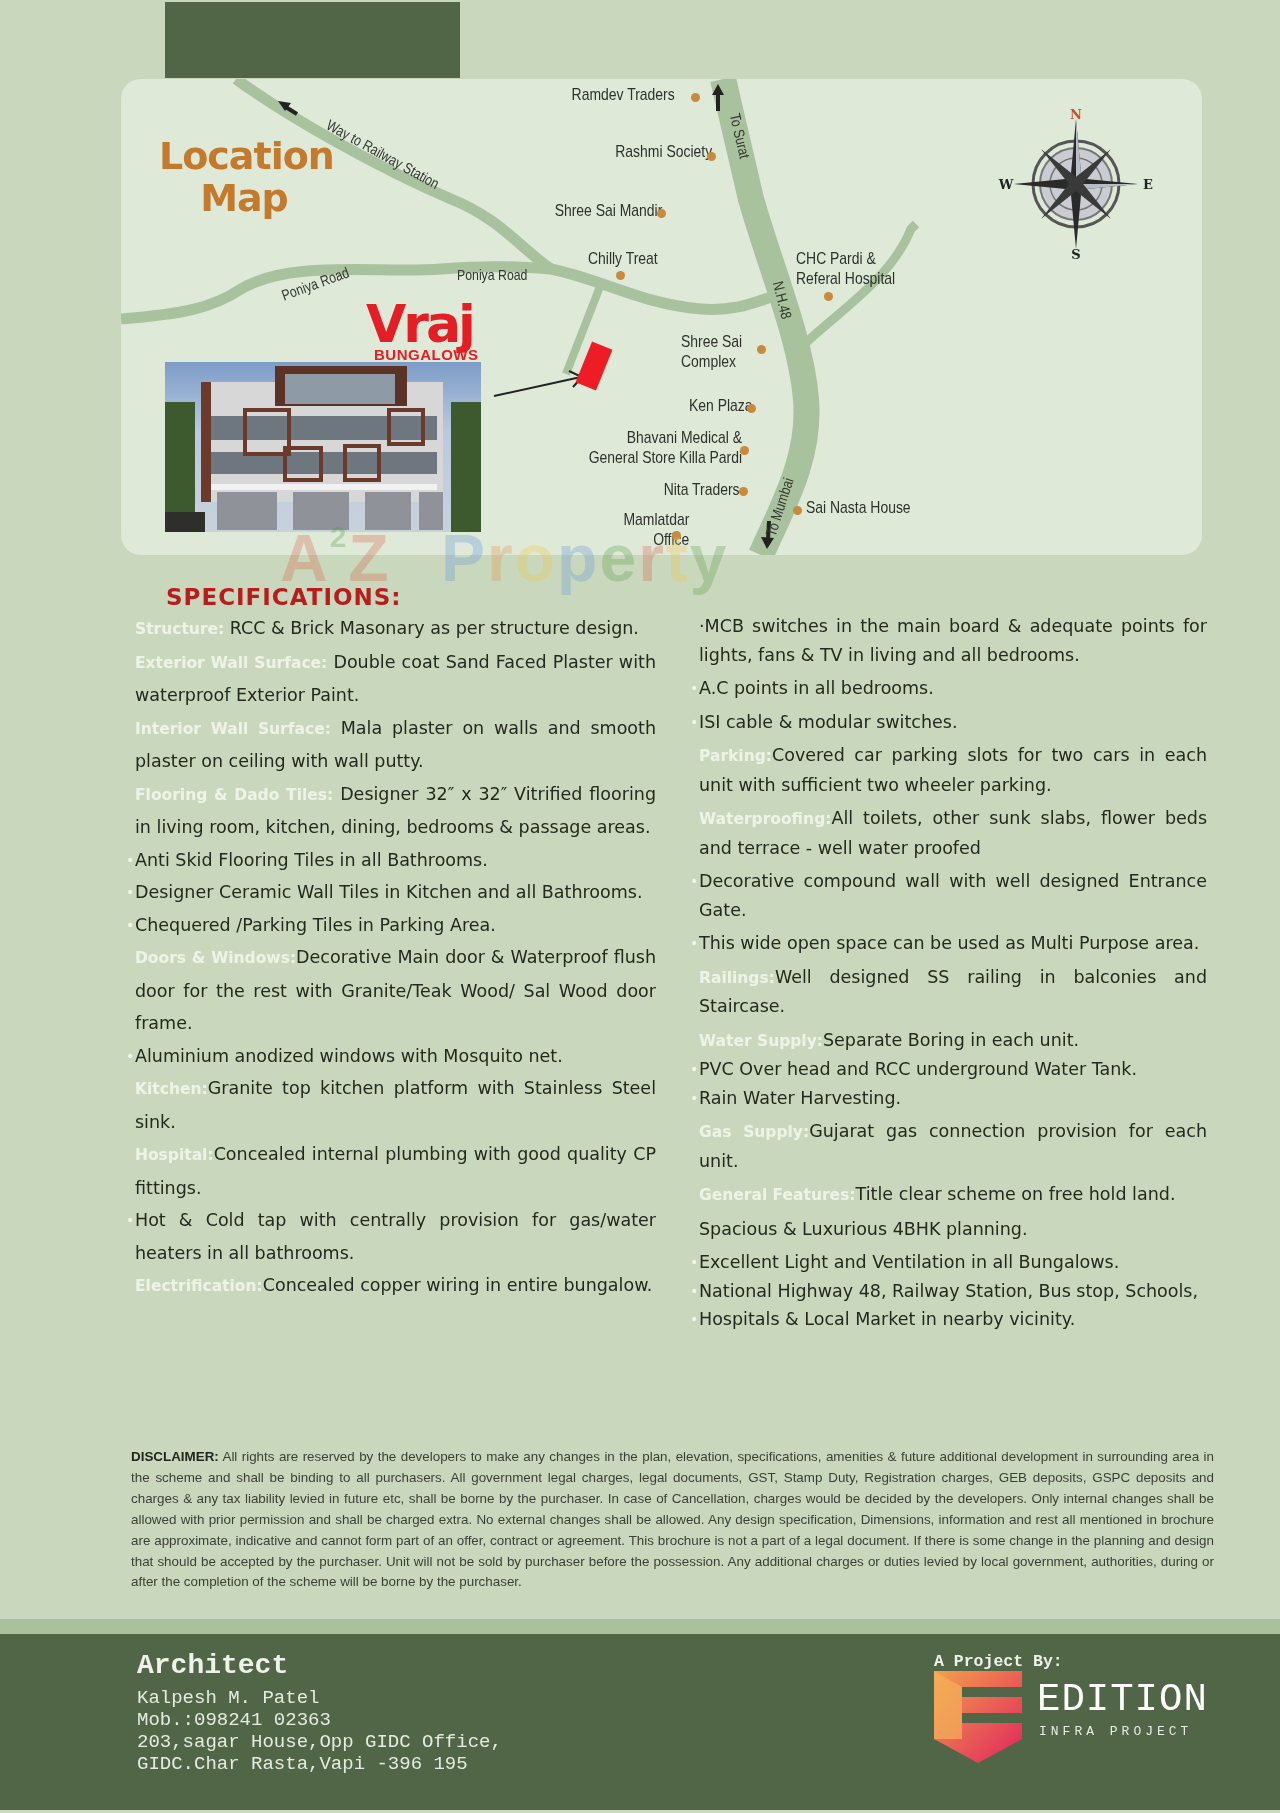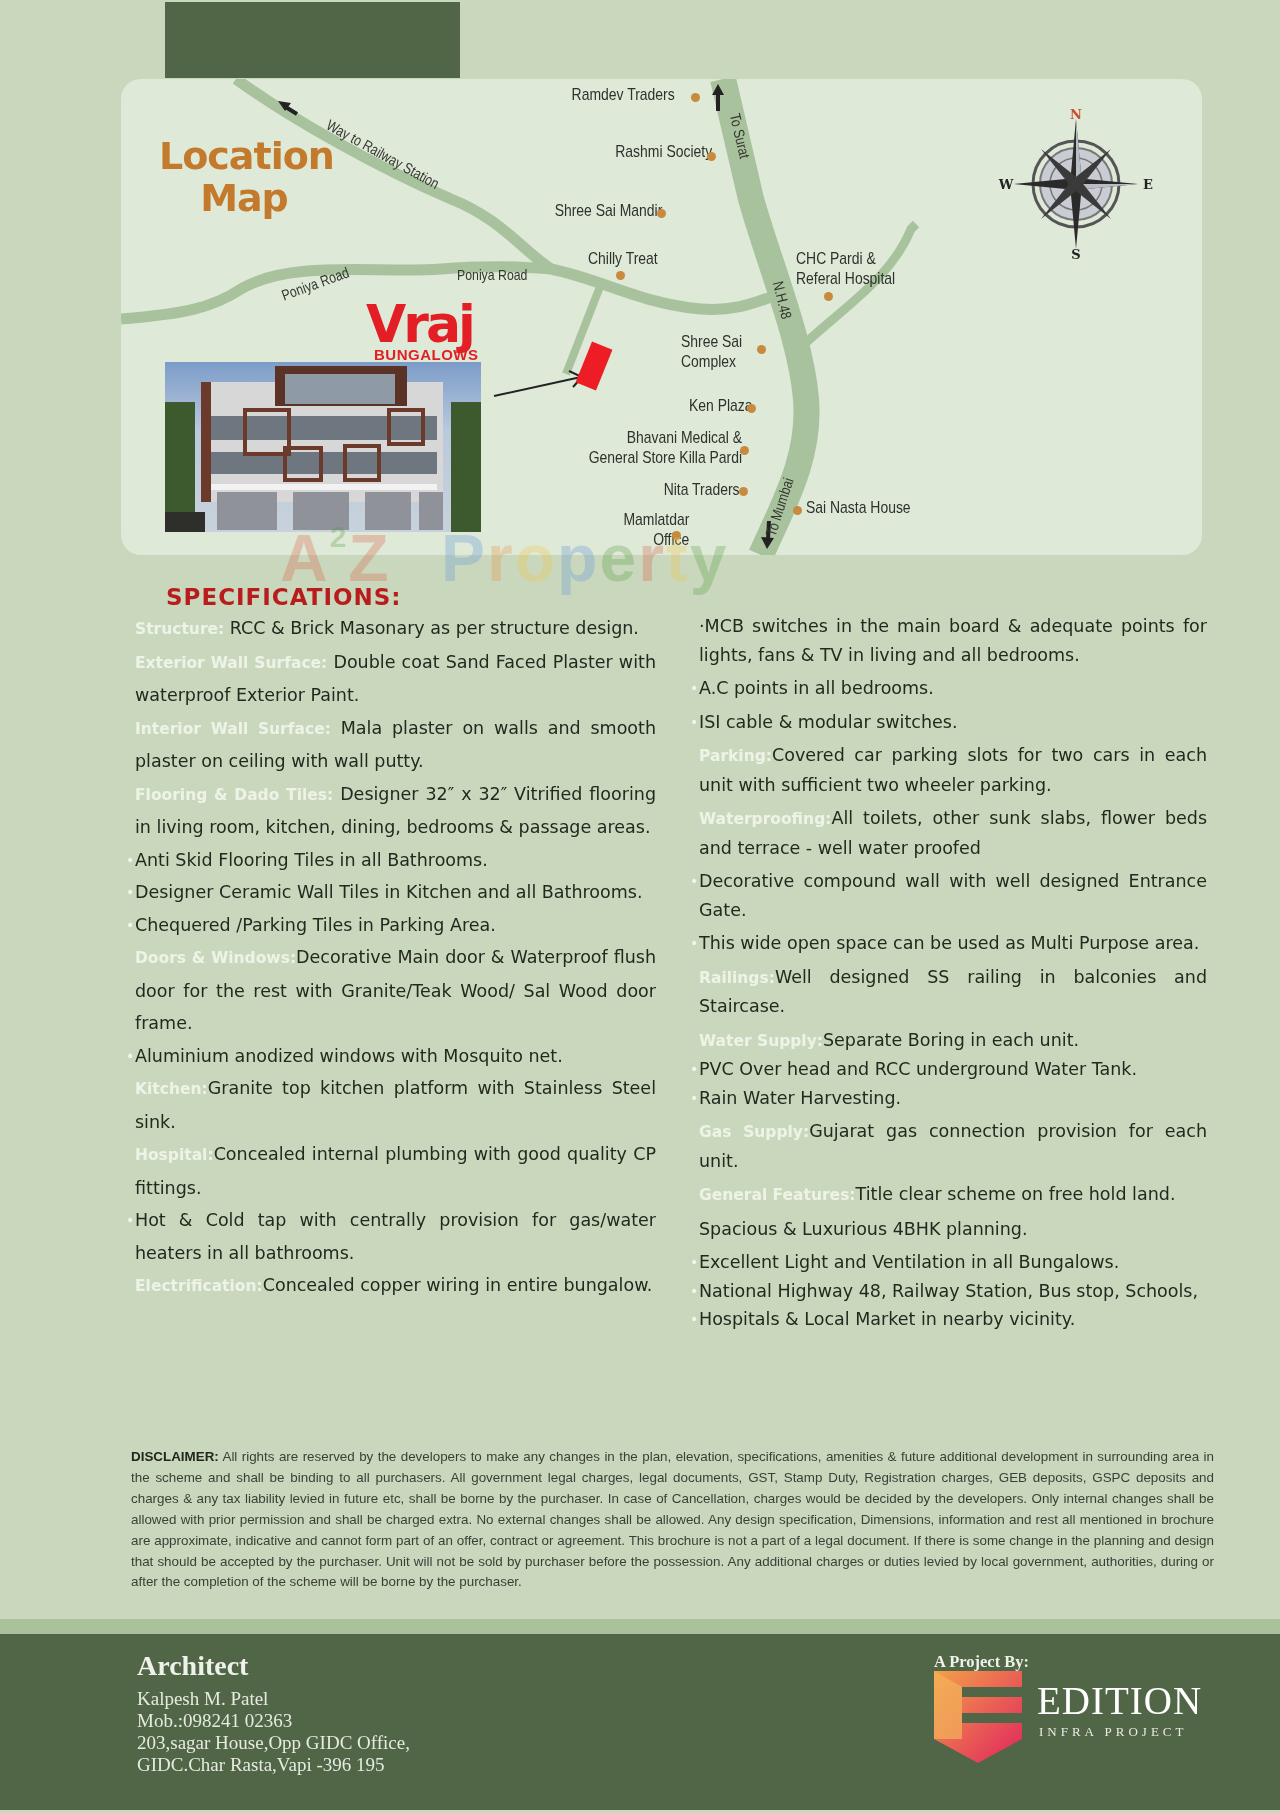--- a/index.html
+++ b/index.html
@@ -91,21 +91,21 @@
     color: #3b3f37; text-align: justify;
   }
   .disclaimer b { color: #22261f; }
   .footer-strip {
     position: absolute; left: 0; top: 1619px; width: 1280px; height: 16px;
     background: #aac29c;
   }
   .footer {
     position: absolute; left: 0; top: 1634px; width: 1280px; height: 176px;
     background: #516647; color: #eef2ea;
-    font-family: Liberation Serif, serif;
+    font-family: Liberation Mono, monospace;
   }
   .fcol { position: absolute; top: 16px; }
   .fcol h3 { font-size: 28px; font-weight: bold; margin-bottom: 6px; }
   .fcol p { font-size: 19px; line-height: 22px; color: #e5ebe0; }
   .project-by { position: absolute; left: 934px; top: 18px; font-size: 16.5px; font-weight: bold; }
   .edition-logo { position: absolute; left: 932px; top: 35px; }
   .edition-name {
     position: absolute; left: 1037px; top: 44px; font-size: 39px; letter-spacing: 1px;
     color: #ffffff;
   }

